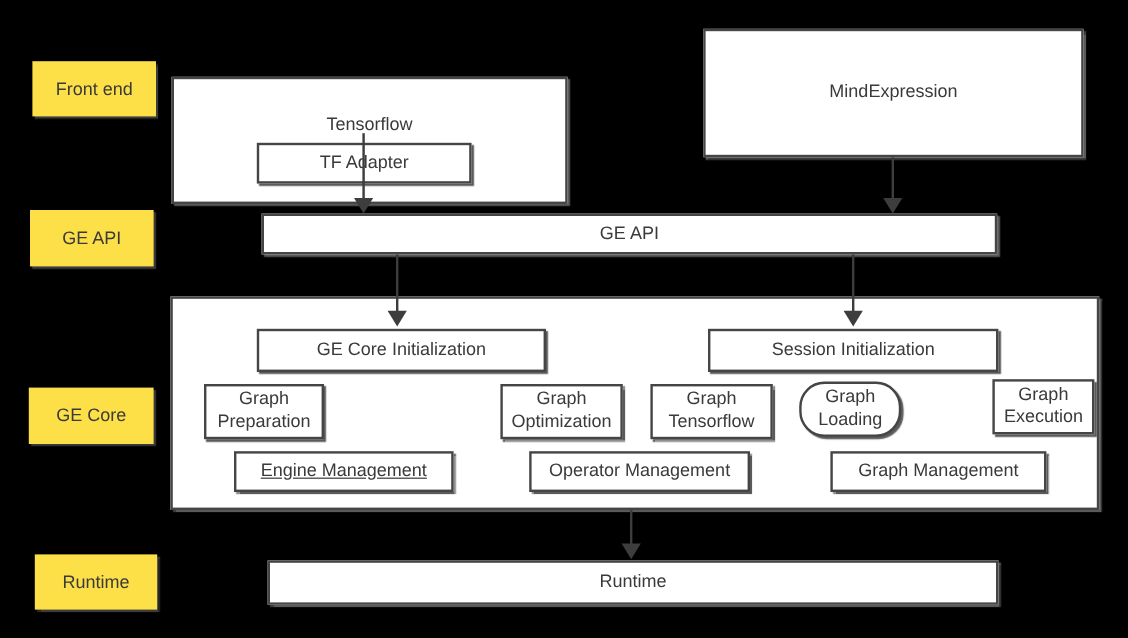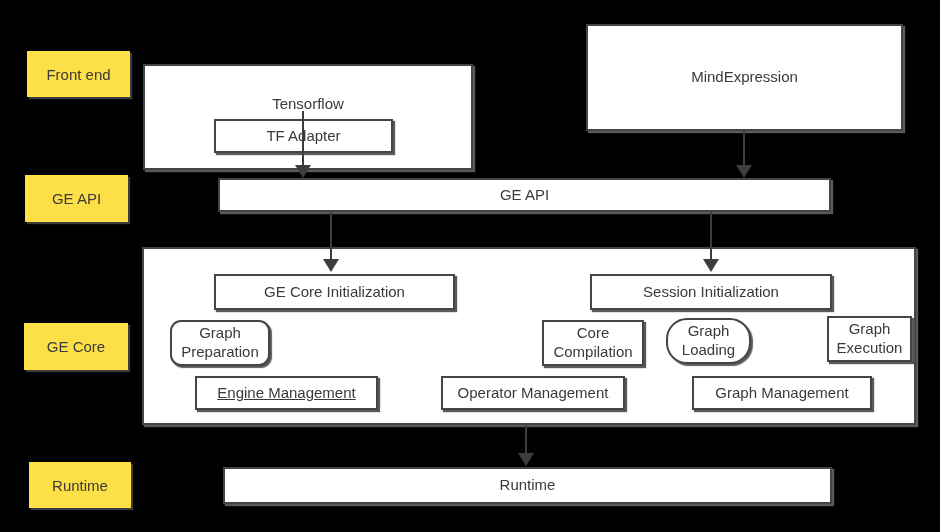--- a/index.html
+++ b/index.html
@@ -68,22 +68,23 @@
 
   <div class="box" style="left:586px; top:24px; width:317px; height:107px;">MindExpression</div>
 
   <div class="box" style="left:218px; top:178px; width:613px; height:34px;">GE API</div>
 
   <div class="box container-box" style="left:142px; top:247px; width:774px; height:178px;">
 
     <div class="box" style="left:70px; top:25px; width:241px; height:36px;">GE Core Initialization</div>
     <div class="box" style="left:446px; top:25px; width:242px; height:36px;">Session Initialization</div>
 
-    <div class="box" style="left:26px; top:71px; width:100px; height:46px;border-radius:11px;">Graph Preparation</div>
-    <div class="box" style="left:398px; top:71px; width:102px; height:46px;">Core Compilation</div>
+    <div class="box" style="left:26px; top:71px; width:100px; height:46px;">Graph Preparation</div>
+    <div class="box" style="left:273px; top:71px; width:102px; height:46px;">Graph Optimization</div>
+    <div class="box" style="left:398px; top:71px; width:102px; height:46px;">Graph Tensorflow</div>
     <div class="box" style="left:522px; top:69px; width:85px; height:46px;border-radius:21px;">Graph Loading</div>
     <div class="box" style="left:683px; top:67px; width:85px; height:46px;">Graph Execution</div>
 
     <div class="box" style="left:51px; top:127px; width:183px; height:34px;text-decoration:underline;">Engine Management</div>
     <div class="box" style="left:297px; top:127px; width:184px; height:34px;">Operator Management</div>
     <div class="box" style="left:548px; top:127px; width:180px; height:34px;">Graph Management</div>
   </div>
 
   <div class="box" style="left:223px; top:467px; width:609px; height:37px;">Runtime</div>
 

